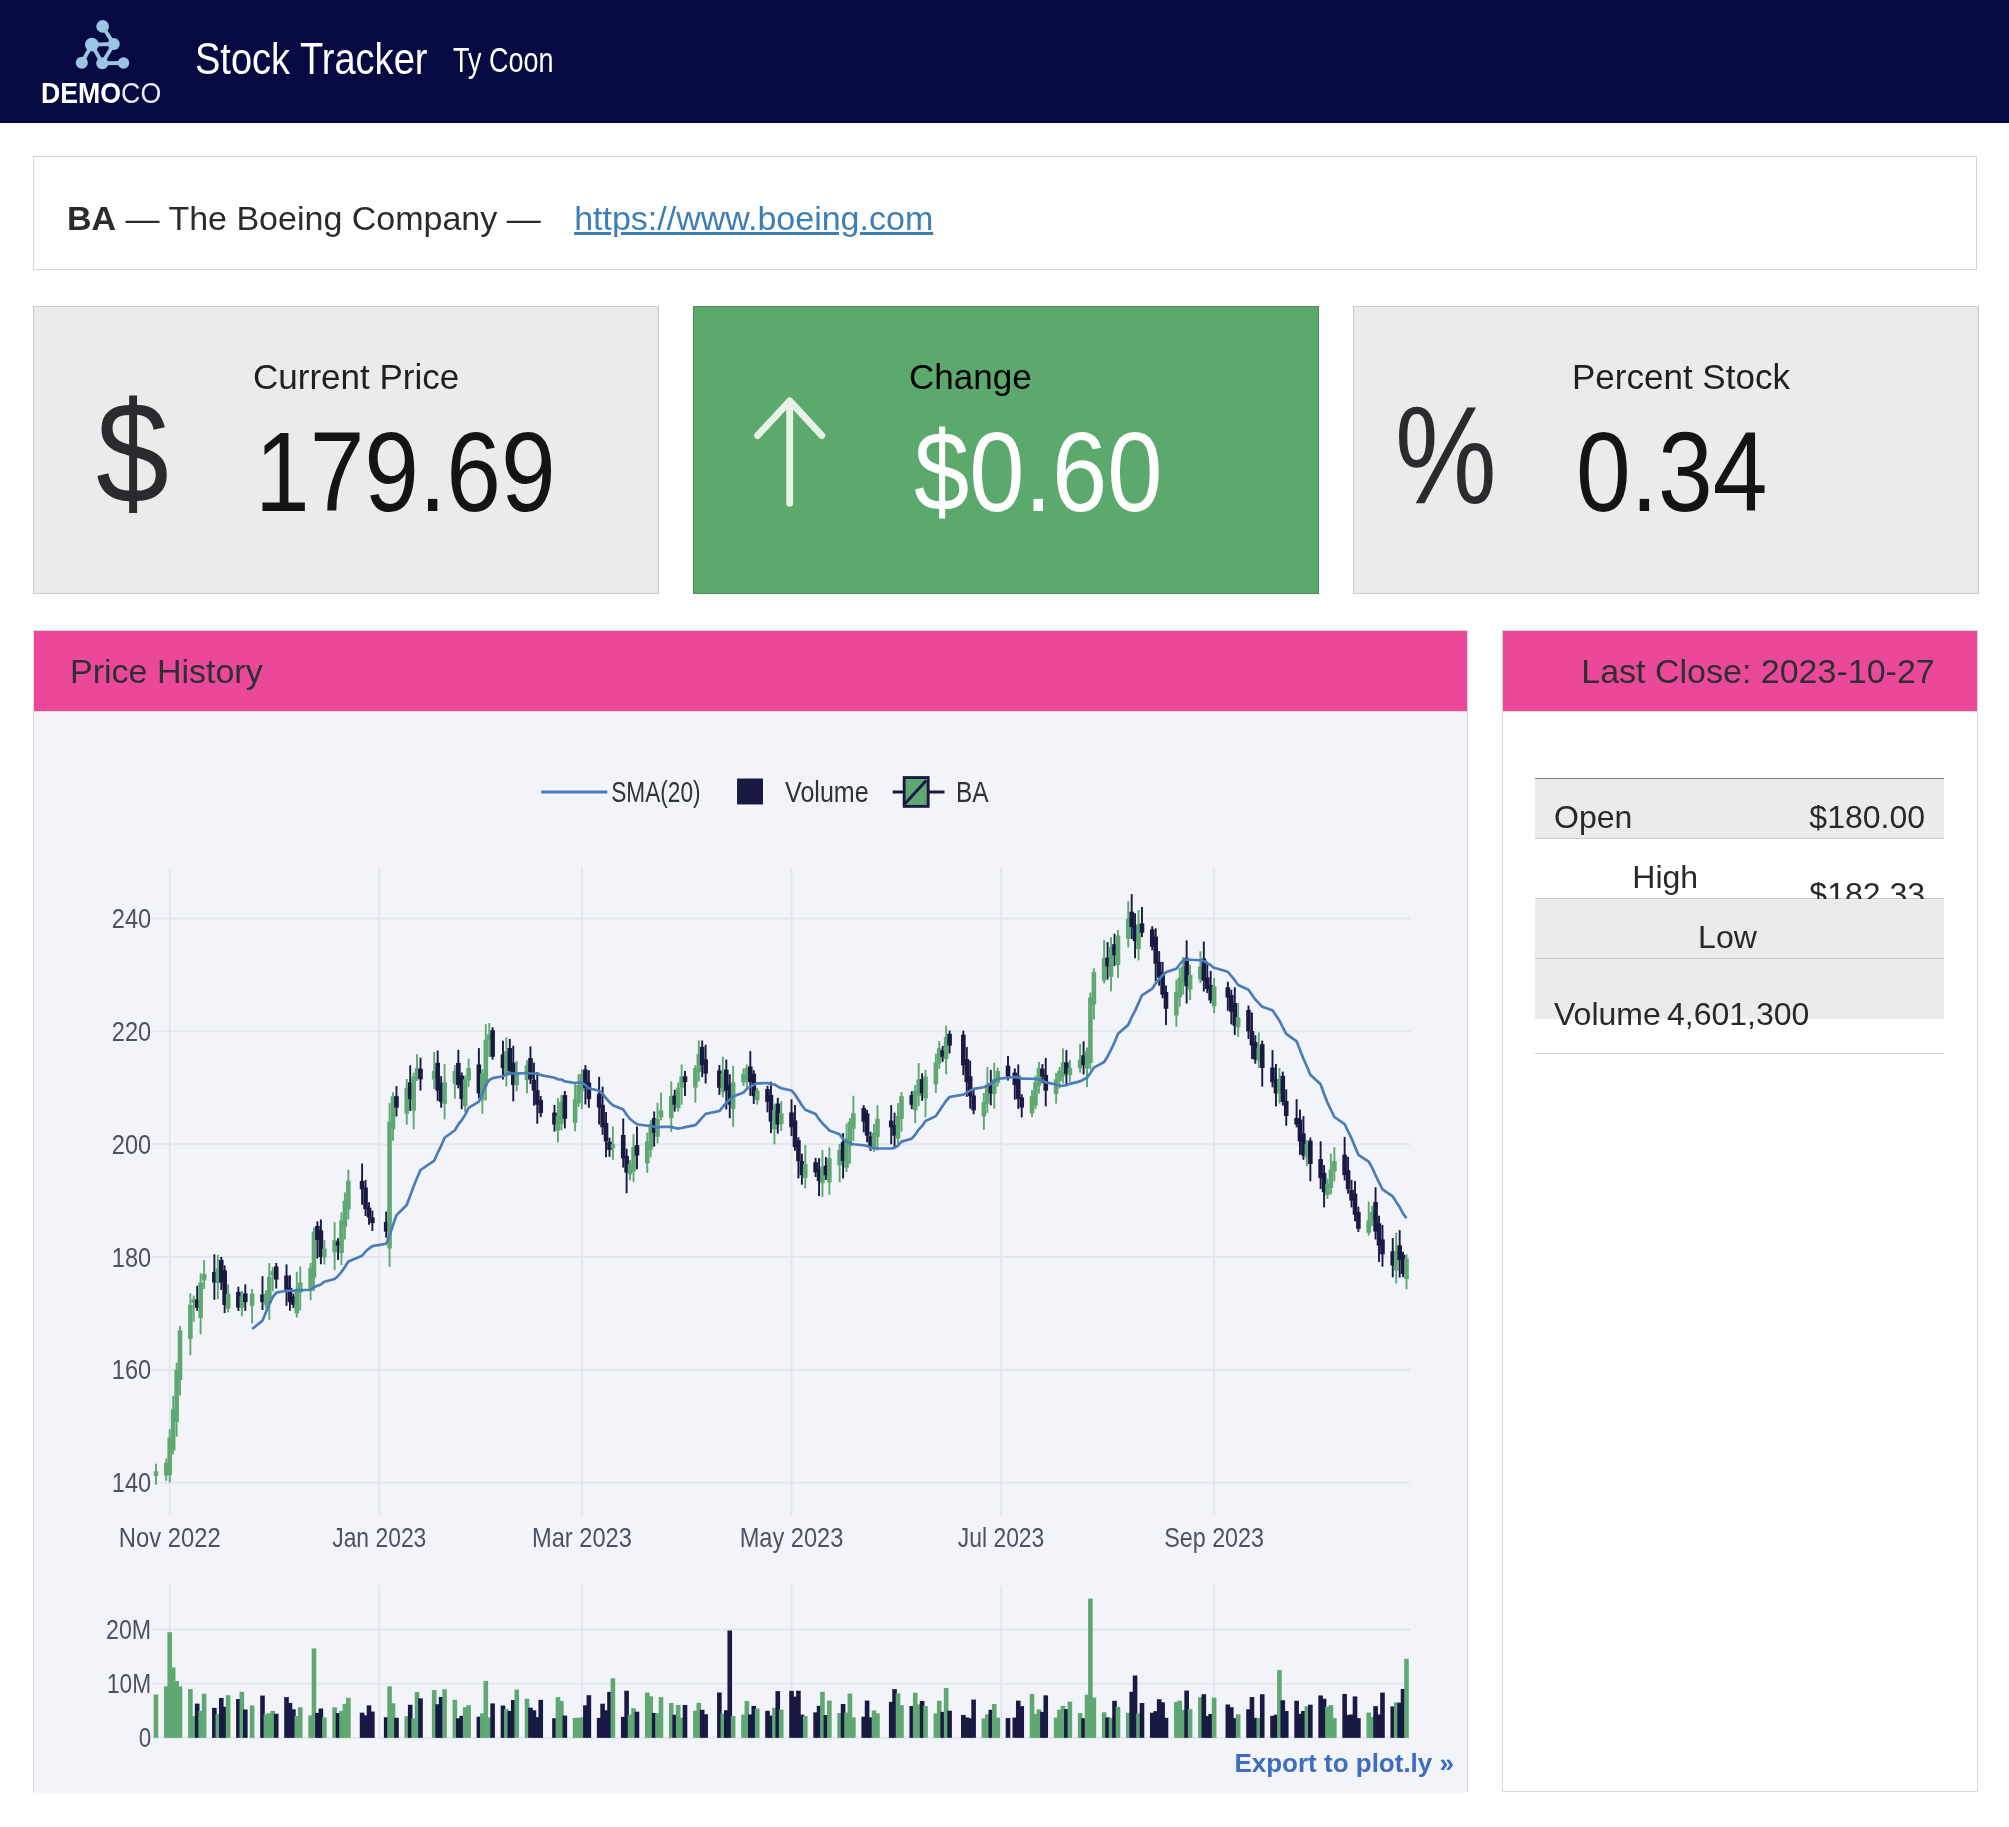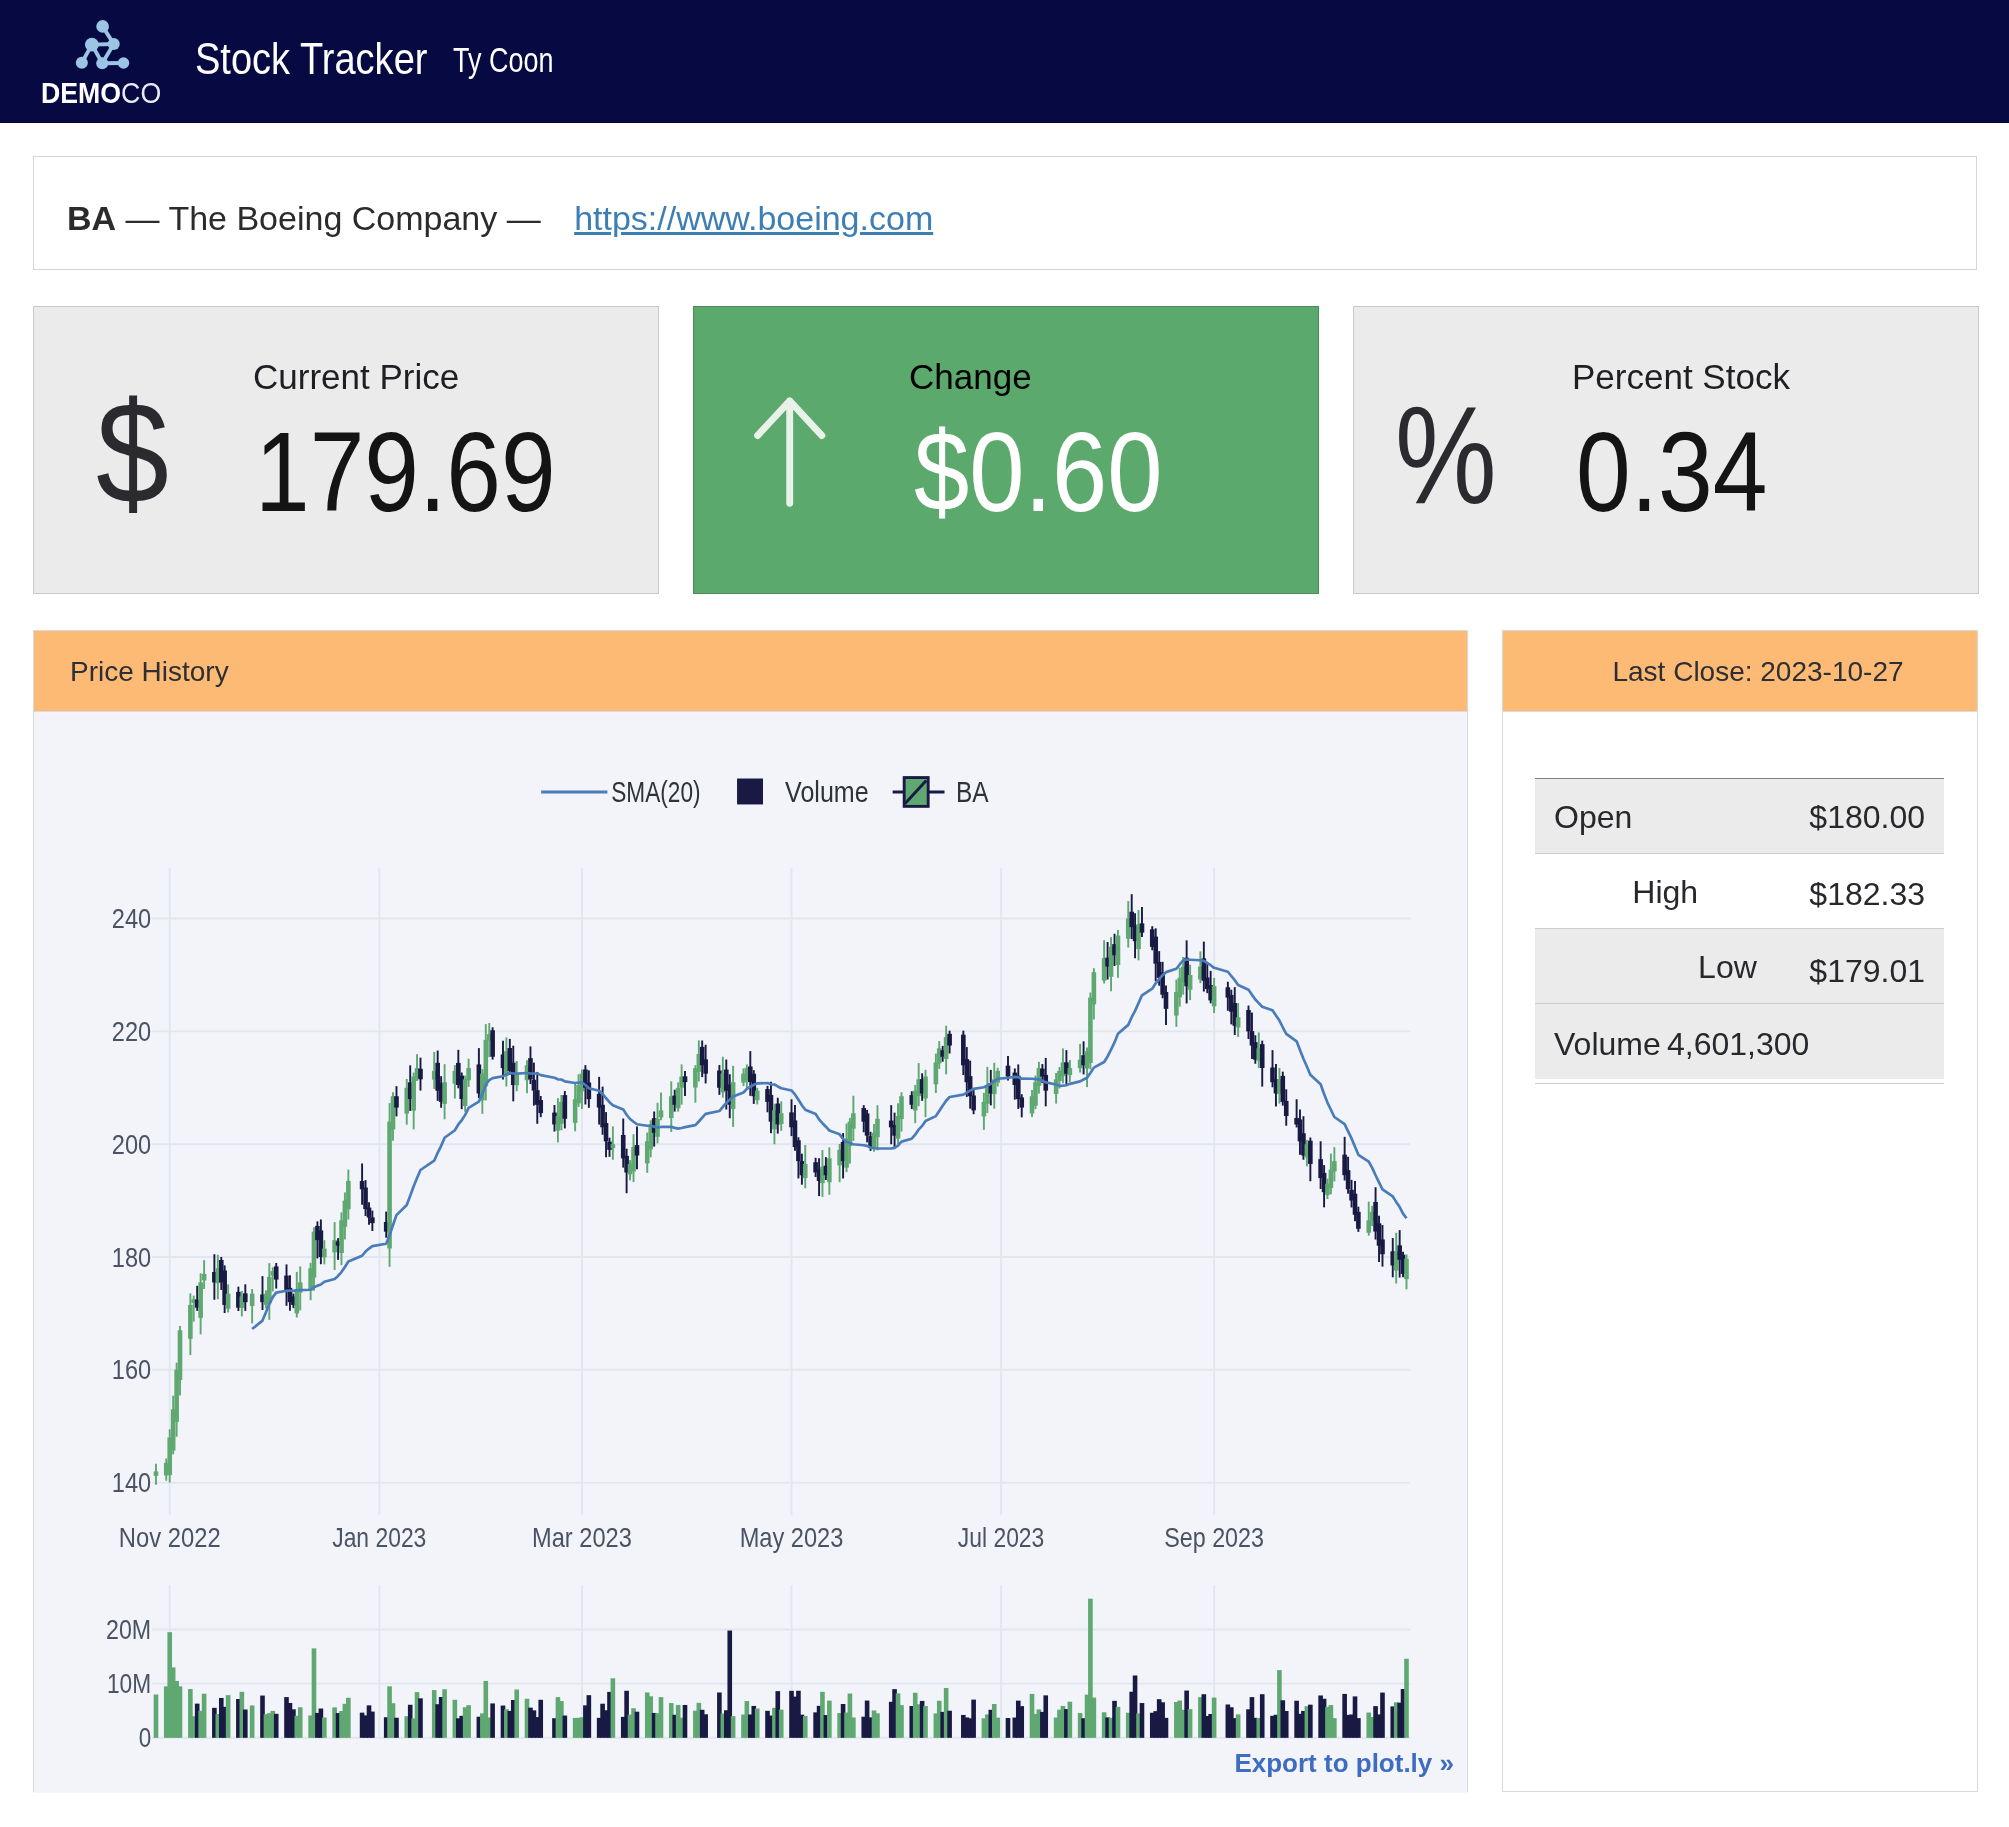--- a/index.html
+++ b/index.html
@@ -32,29 +32,29 @@
 #lab1 { left:253px; top:357px;text-align:right; }
 #lab2 { left:909px; top:357px; color:#000000; }
 #lab3 { left:1572px; top:357px; }
 .sval { font-size:113px; color:#141414; transform:scaleX(0.87); transform-origin:left top; }
 #val1 { left:255px; top:407px; }
 #val2 { left:914px; top:407px; color:#fff; transform:scaleX(0.879); }
 #val3 { left:1576px; top:407px; }
 .panel { top:630px; height:1162px; background:#fff; border:1px solid #d9d9d9; }
 #lpanel { left:33px; width:1435px; }
 #rpanel { left:1502px; width:476px; }
-.phead { position:absolute; left:0; top:0; right:0; height:81px; background:#fdba74;
-  border-bottom:1px solid #dadbe0; font-size:28px; color:#2c2f33; line-height:81px; }
+.phead { position:absolute; left:0; top:0; right:0; height:81px; background:#ec4899;
+  border-bottom:1px solid #dadbe0; font-size:34px; color:#2c2f33; line-height:81px; }
 #lpanel .phead { padding-left:36px; }
 #rpanel .phead { padding-left:36px;text-align:center; }
 #chart { left:34px; top:712px; }
 #export { right:556px; top:1748px; font-size:26px; font-weight:bold; color:#3e6cc0; }
 #table { left:1535px; top:778px; width:409px; border-top:1.9px solid #808080;
   border-bottom:1px solid #cdcdcd; }
-.trow { height:75px; line-height:77px; font-size:32px; color:#26282c;
+.trow { height:60px; line-height:77px; font-size:32px; color:#26282c;
   border-bottom:1px solid #cdcdcd; padding:0 19px; position:relative; }
 .trow:last-child { border-bottom:none; }
 .trow.odd { background:#ebebeb; }
 .tl { float:left; }
 .tv { float:right; }
 </style>
 </head>
 <body>
 <div id="nav" class="abs"></div>
 <div class="abs" style="left:48px; top:4.8px;"><svg id="logo" width="115" height="106" viewBox="50 5 120 110" xmlns="http://www.w3.org/2000/svg">

